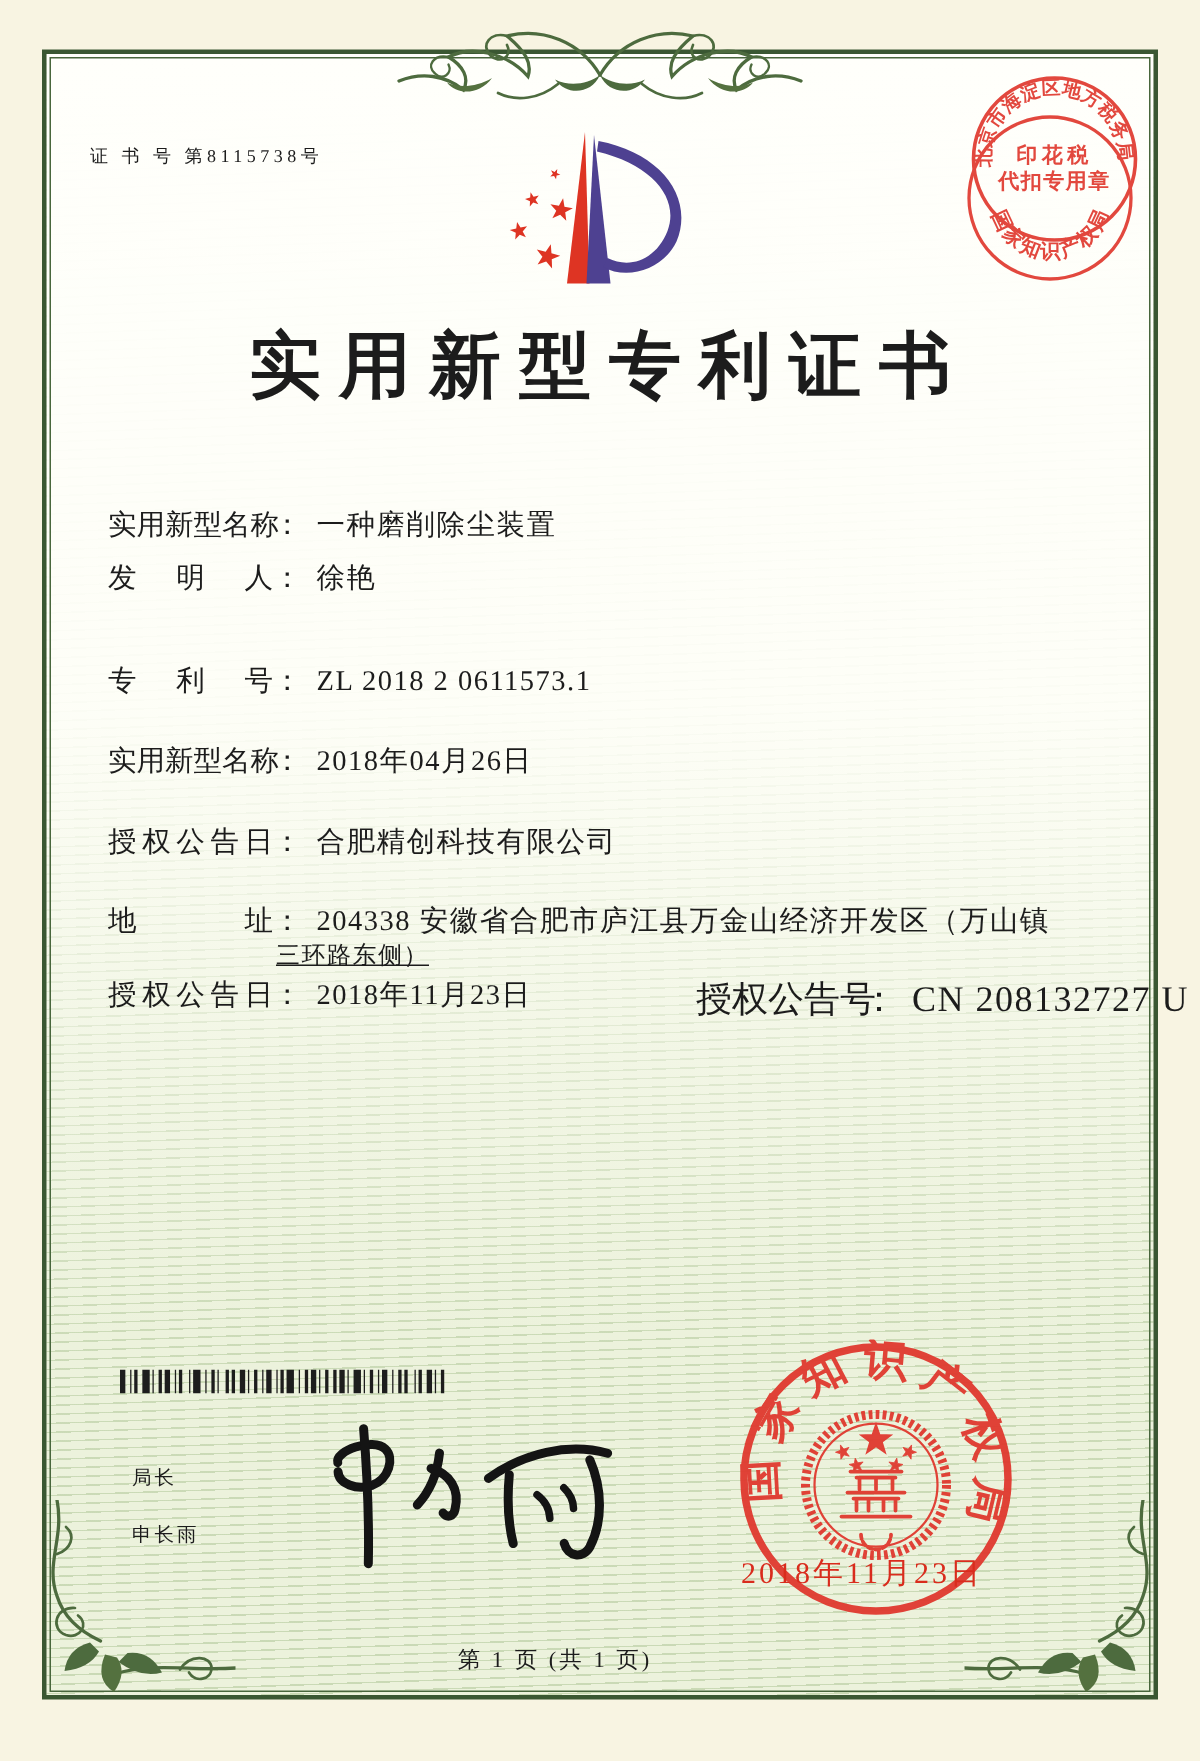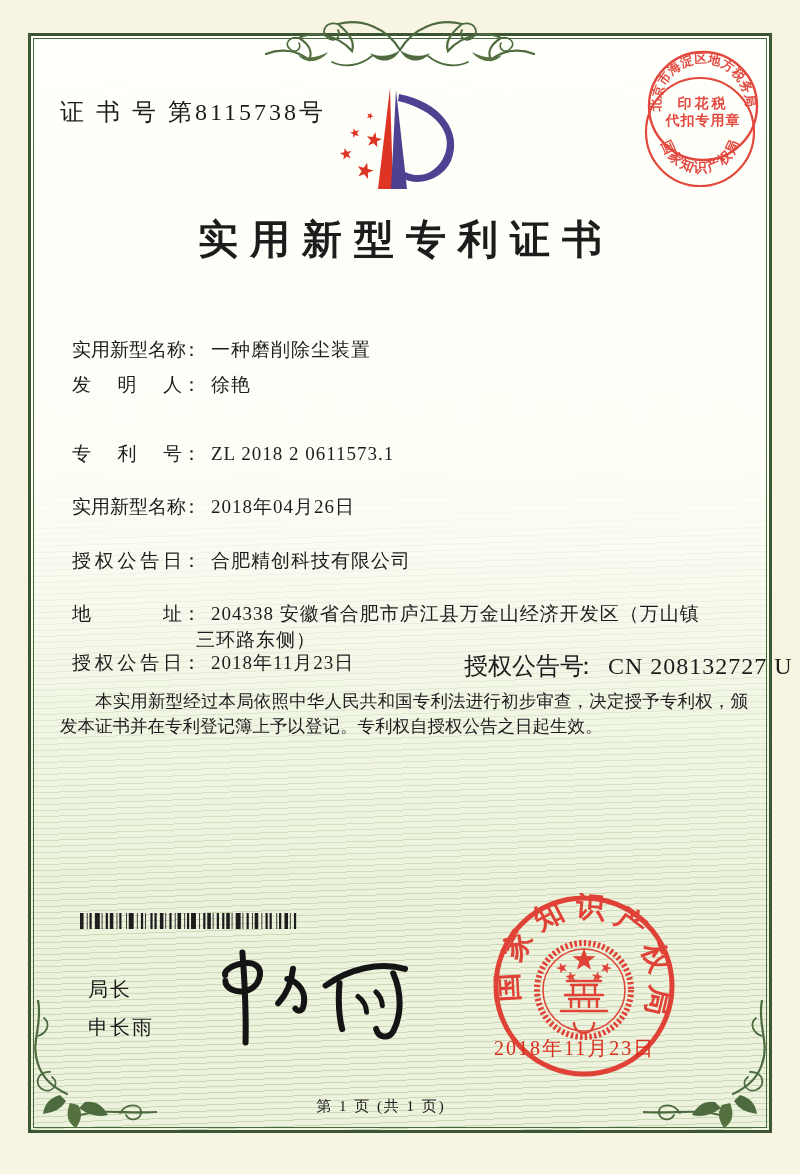--- a/index.html
+++ b/index.html
@@ -22,47 +22,47 @@
   }
   .frame{
     left:28px;top:33px;width:744px;height:1100px;z-index:1;
     border:3px solid #3a5732;box-sizing:border-box;
   }
   .frame-inner{
     position:absolute;left:2px;top:2px;right:2px;bottom:2px;
     border:1px solid #48663c;
   }
   .content{z-index:3;}
-  .cert-no{left:60px;top:96px;font-size:24px;letter-spacing:3px;}
+  .cert-no{left:60px;top:96px;font-size:12px;letter-spacing:3px;}
   .logo{left:328px;top:76px;width:150px;height:128px;z-index:3;}
   .tax-stamp{left:638px;top:46px;width:130px;height:158px;z-index:4;opacity:0.92;}
   .title{
     left:0;top:212px;width:800px;text-align:center;text-indent:12px;
-    font-size:40px;font-weight:bold;letter-spacing:12px;
+    font-size:48px;font-weight:bold;letter-spacing:12px;
   }
   .frow{left:60px;font-size:19px;white-space:nowrap;margin-left:12px;}
   .flabel{display:inline-block;width:110px;text-align:justify;text-align-last:justify;vertical-align:bottom;}
   .fcolon{margin-right:10px;}
   .fvalue{letter-spacing:1px;}
-  .addr2{left:196px;font-size:19px;letter-spacing:1px;}
+  .addr2{left:184px;font-size:16px;letter-spacing:1px;text-decoration:underline;}
   .grant-right{left:464px;font-size:24px;white-space:nowrap;}
   .body-text{
     left:60px;top:689px;width:688px;font-size:17.5px;line-height:25px;
     text-align:justify;z-index:3;
   }
   .body-text p{margin:0;text-indent:2em;}
   .barcode{left:80px;top:913px;width:218px;height:16px;z-index:3;}
-  .officer{left:88px;font-size:20px;letter-spacing:2px;z-index:3;}
+  .officer{left:88px;font-size:13px;letter-spacing:2px;z-index:3;}
   .signature{left:208px;top:942px;width:215px;height:110px;z-index:4;}
   .seal{left:491px;top:893px;width:186px;height:186px;z-index:4;opacity:0.95;}
   .seal-date{
     left:494px;top:1035px;width:190px;font-size:20px;letter-spacing:2px;
     color:#d92c1d;z-index:5;white-space:nowrap;
   }
-  .footer{left:15px;top:1097px;width:732px;text-align:center;font-size:15px;letter-spacing:2px;z-index:3;}
+  .footer{left:4px;top:1097px;width:732px;text-align:center;font-size:15px;letter-spacing:2px;z-index:3;}
   .orn{z-index:2;}
   .orn-top{left:250px;top:8px;width:300px;height:72px;}
   .orn-bl{left:22px;top:1000px;width:135px;height:135px;}
   .orn-br{left:643px;top:1000px;width:135px;height:135px;transform:scaleX(-1);}
   svg text{font-family:"Liberation Serif","DejaVu Serif",serif;}
 </style>
 </head>
 <body>
 
 <div class="abs inner-bg"></div>
@@ -161,21 +161,20 @@
 </div>
 <div class="abs content addr2" style="top:627px">三环路东侧）</div>
 <div class="abs content frow" style="top:650px">
   <span class="flabel">授权公告日</span><span class="fcolon">：</span><span class="fvalue">2018年11月23日</span>
 </div>
 <div class="abs content grant-right" style="top:650px">
   <span class="flabel">授权公告号</span><span class="fcolon">：</span><span class="fvalue">CN 208132727 U</span>
 </div>
 
 <div class="abs body-text">
-  <p>本实用新型经过本局依照中华人民共和国专利法进行初步审查，决定授予专利权，颁发本证书并在专利登记簿上予以登记。专利权自授权公告之日起生效。</p>
 </div>
 
 <svg id="barcode-svg" class="abs barcode" viewBox="0 0 218 16" preserveAspectRatio="none">
     <rect x="0.00" y="0" width="3.56" height="16" fill="#1d1d1d"></rect>
     <rect x="6.77" y="0" width="0.85" height="16" fill="#1d1d1d"></rect>
     <rect x="9.48" y="0" width="2.21" height="16" fill="#1d1d1d"></rect>
     <rect x="14.89" y="0" width="4.92" height="16" fill="#1d1d1d"></rect>
     <rect x="21.66" y="0" width="0.85" height="16" fill="#1d1d1d"></rect>
     <rect x="25.73" y="0" width="2.21" height="16" fill="#1d1d1d"></rect>
     <rect x="29.79" y="0" width="3.56" height="16" fill="#1d1d1d"></rect>

